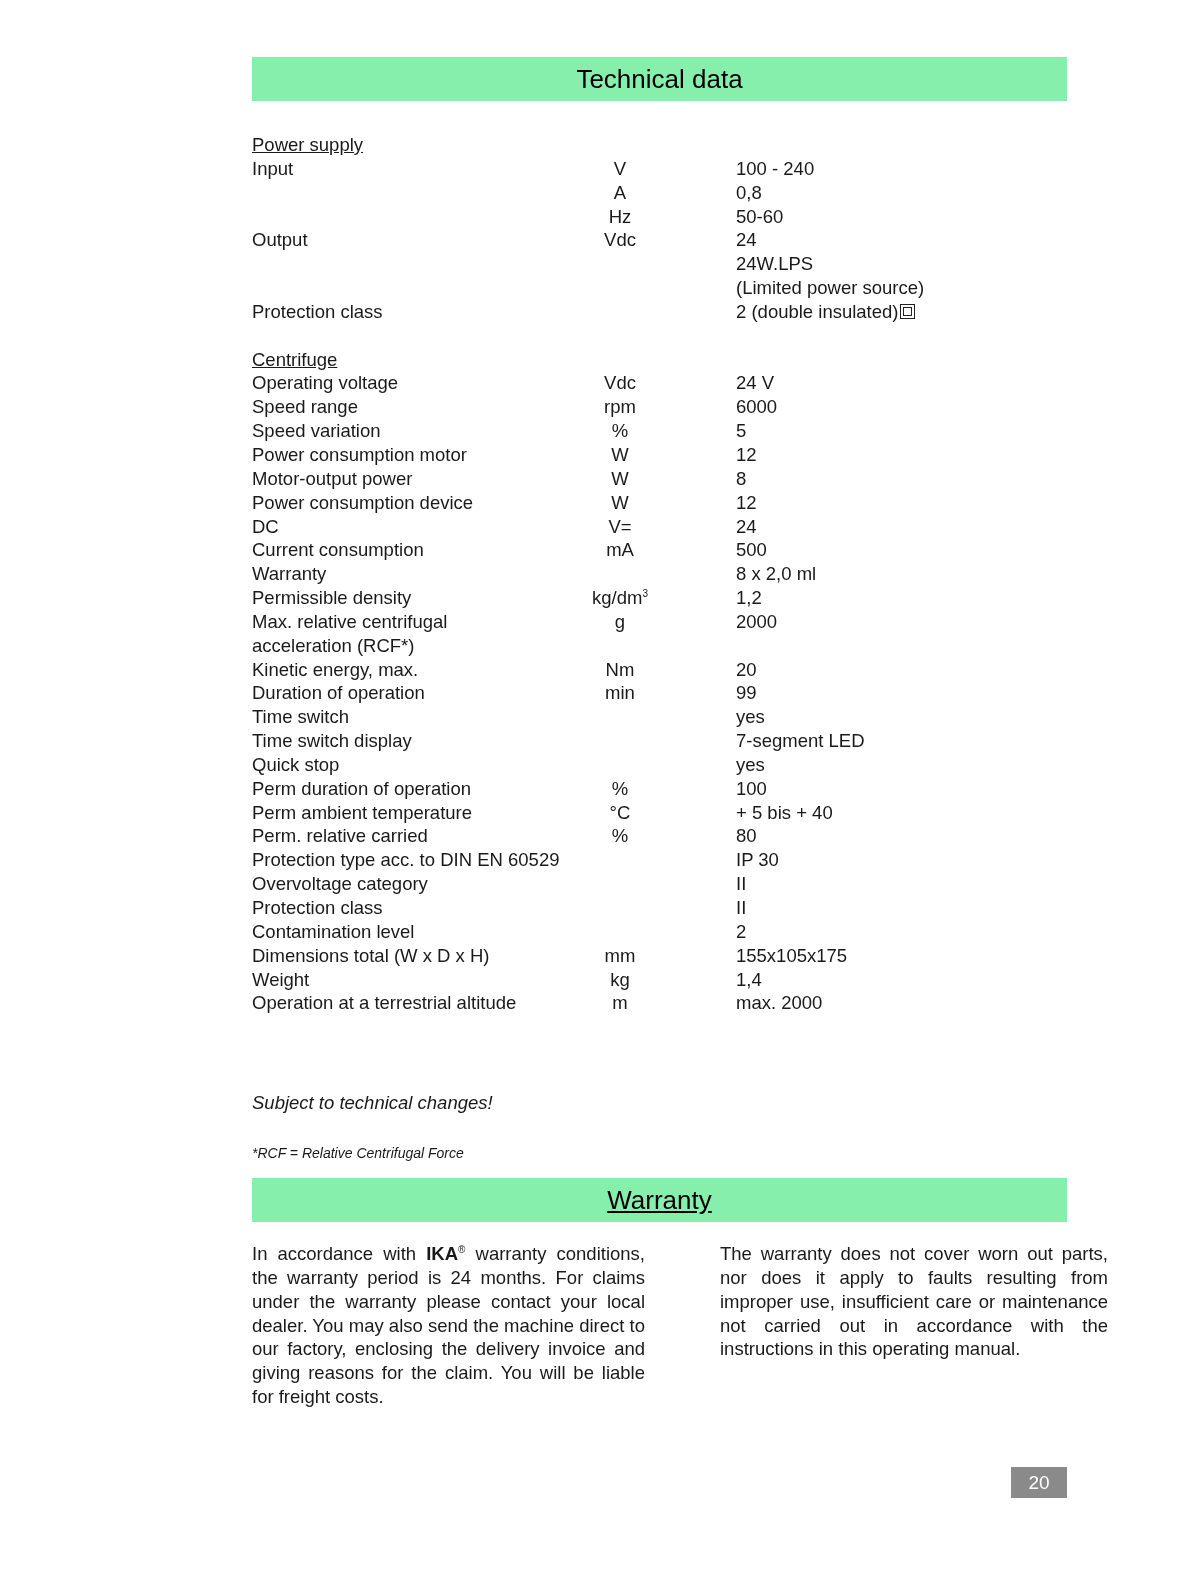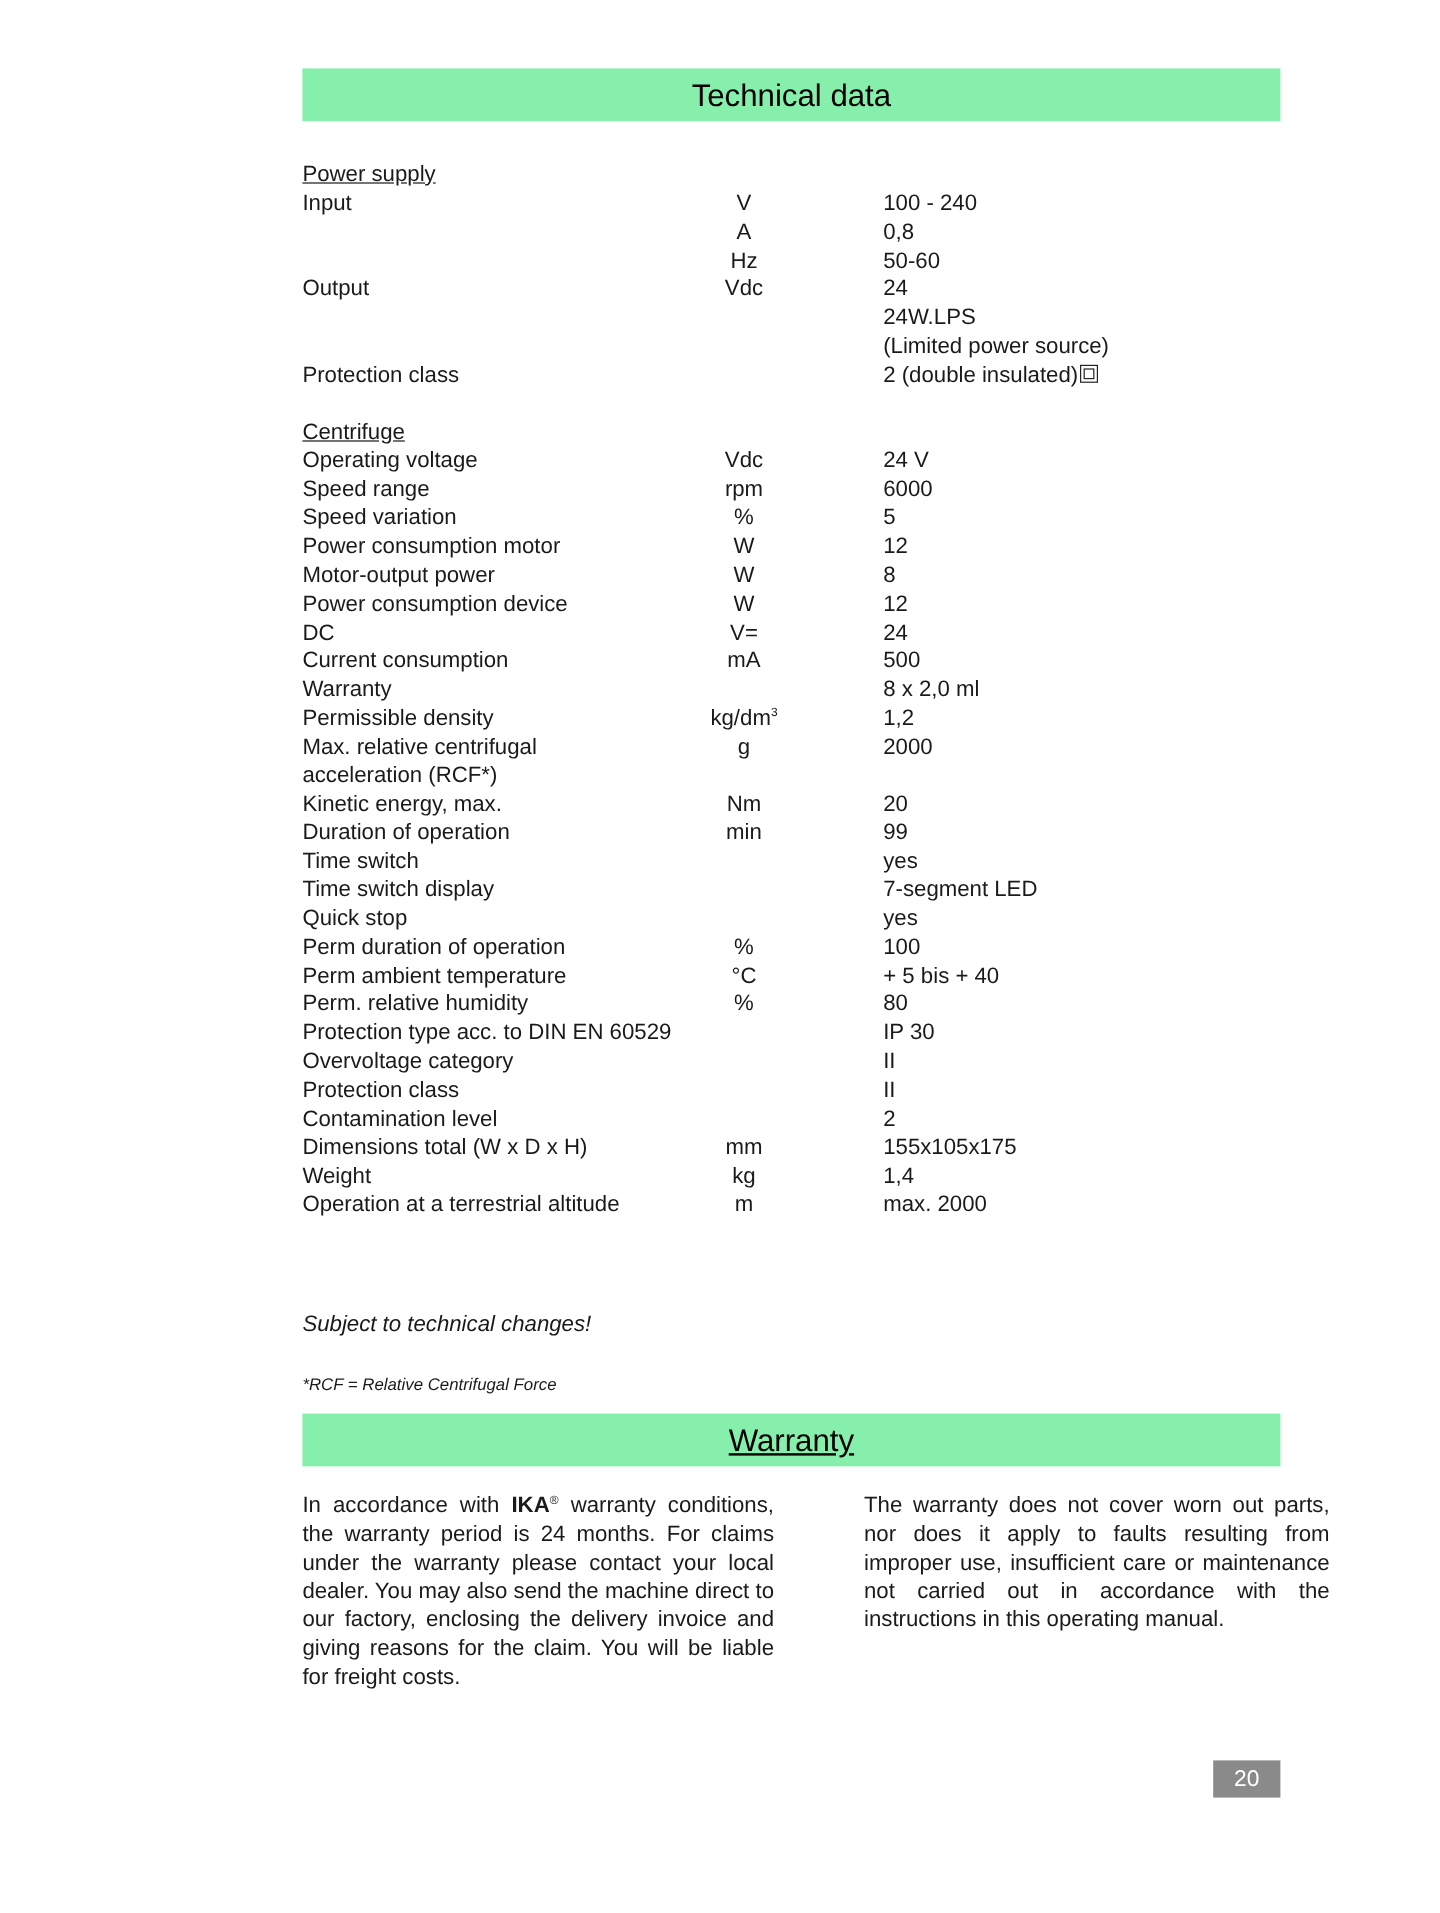--- a/index.html
+++ b/index.html
@@ -186,21 +186,21 @@
         <span class="lbl">Perm duration of operation</span>
         <span class="unit"><span>%</span></span>
         <span class="val"><span>100</span></span>
       </div>
       <div class="row">
         <span class="lbl">Perm ambient temperature</span>
         <span class="unit"><span>°C</span></span>
         <span class="val"><span>+ 5 bis + 40</span></span>
       </div>
       <div class="row">
-        <span class="lbl">Perm. relative humidity</span>
+        <span class="lbl">Perm. relative carried</span>
         <span class="unit"><span>%</span></span>
         <span class="val"><span>80</span></span>
       </div>
       <div class="row">
         <span class="lbl">Protection type acc. to DIN EN 60529</span>
         <span class="unit"><span></span></span>
         <span class="val"><span>IP 30</span></span>
       </div>
       <div class="row">
         <span class="lbl">Overvoltage category</span>

